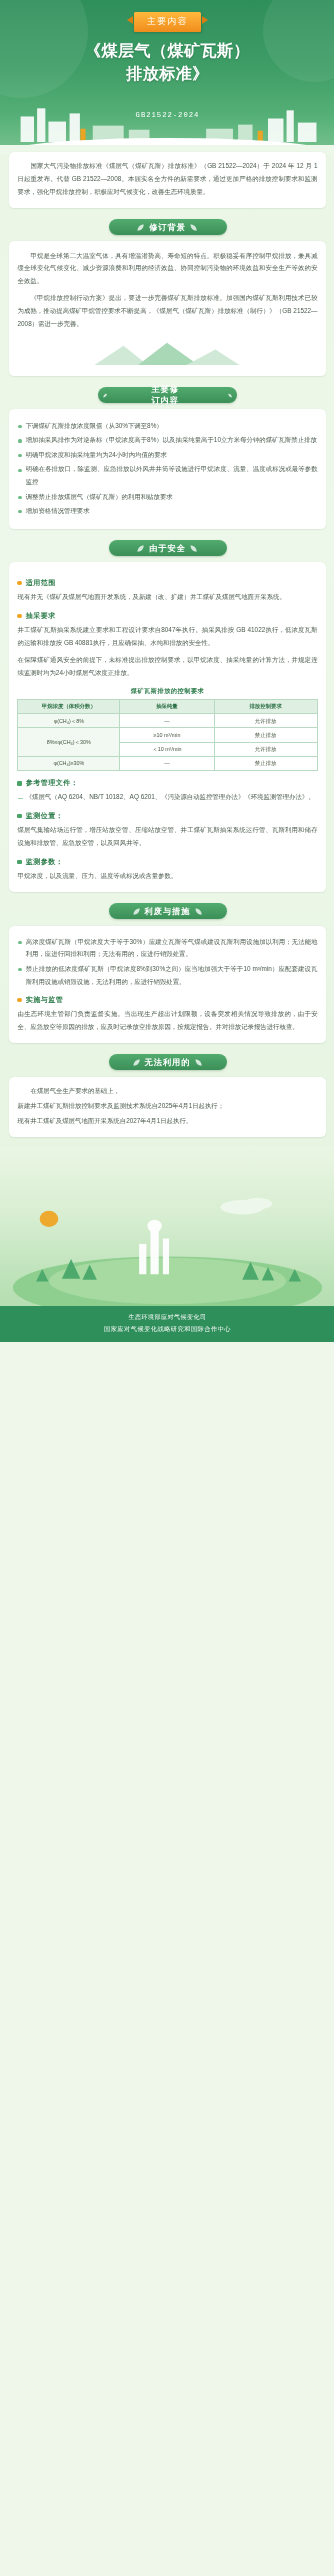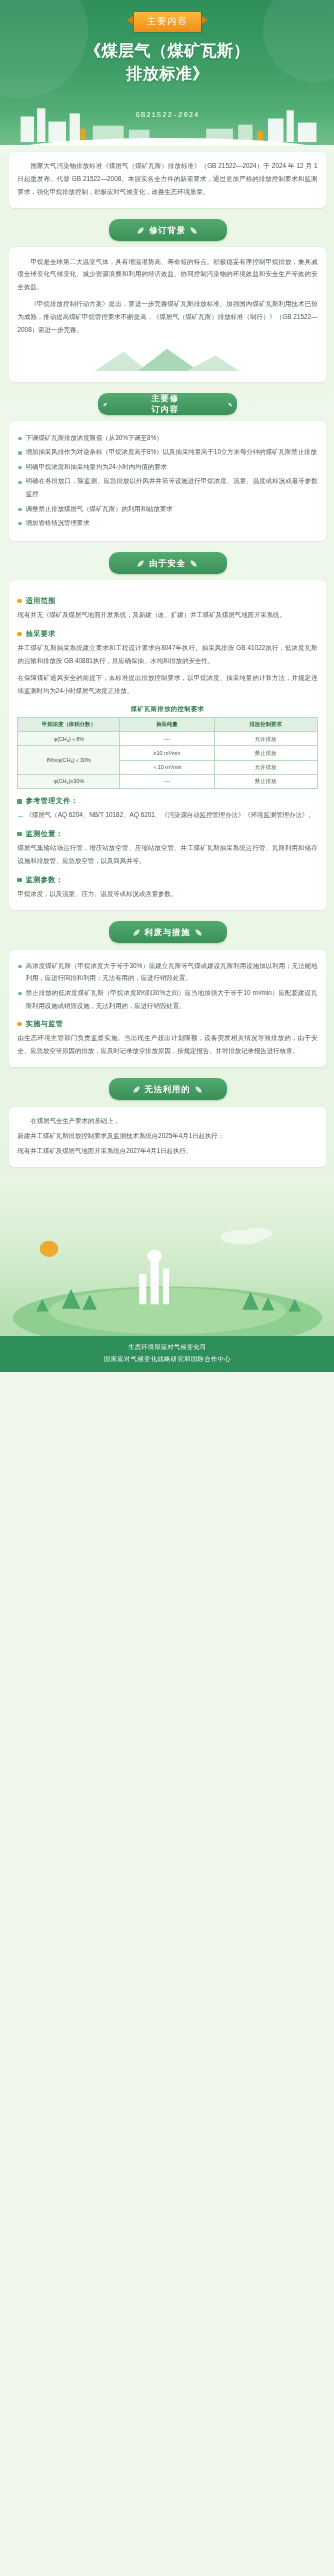--- a/index.html
+++ b/index.html
@@ -107,21 +107,21 @@
   }
   p.body.noindent { text-indent: 0; }
 
   
   .sec-head {
     display: flex;
     align-items: center;
     justify-content: center;
     margin: 11.3px auto 6.2px auto;
     width: 118px;
-    height: 22px;
+    height: 16px;
     background: linear-gradient(180deg,#52ab6f,#3b8f57);
     border-radius: 9.3px;
     color: #fff;
     font-size: 8.2px;
     letter-spacing: 1px;
     font-weight: bold;
     box-shadow: 0 1px 2.1px rgba(40,90,55,0.25);
     position: relative;
   }
   .sec-head .deco {

